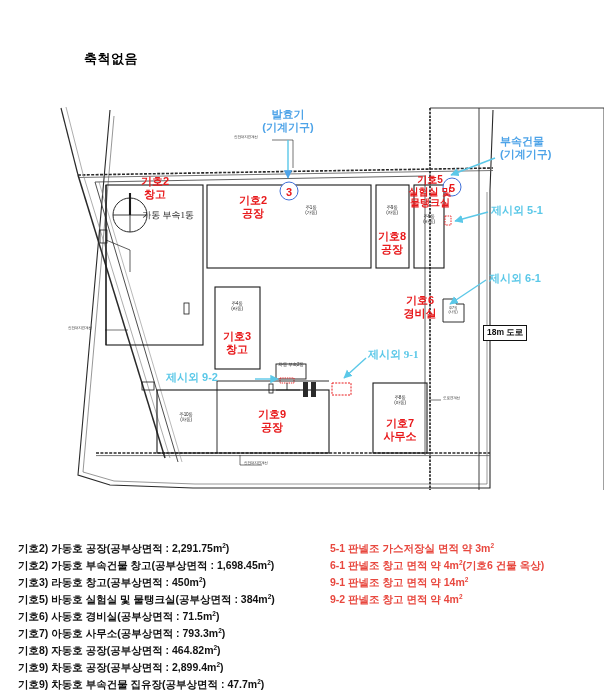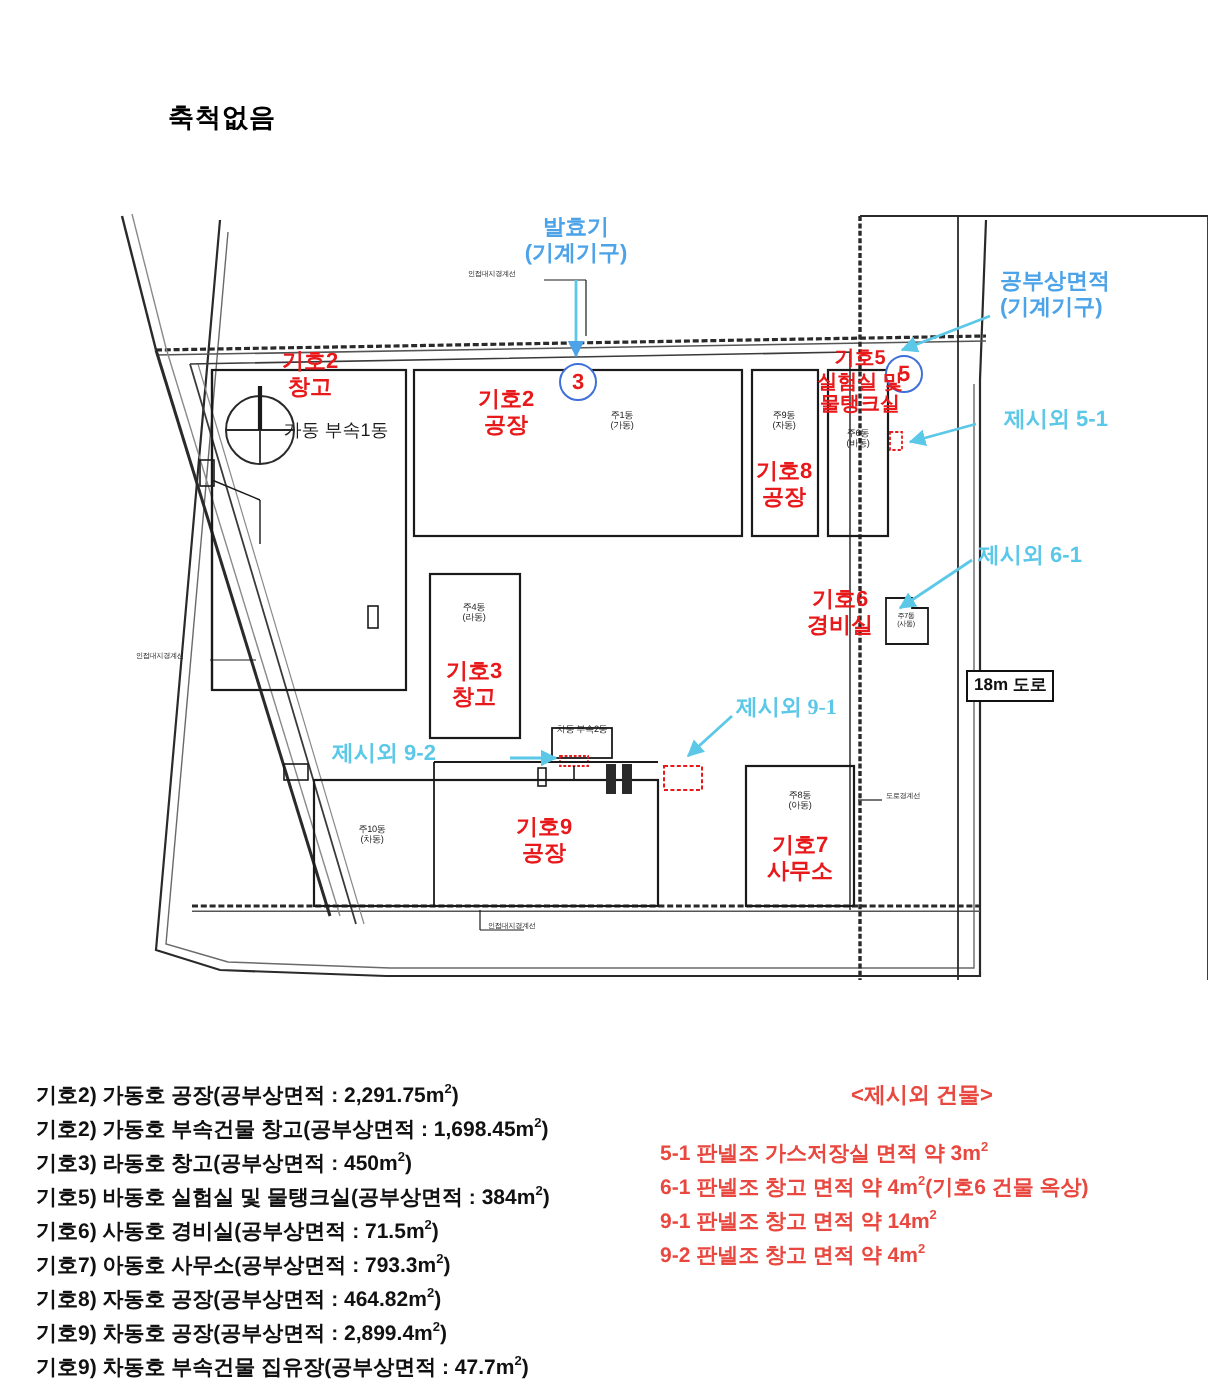--- a/index.html
+++ b/index.html
@@ -162,37 +162,37 @@
     <line x1="255" y1="289" x2="278" y2="289" stroke="#5bc8e8" stroke-width="1.4" marker-end="url(#ac)"></line>
 
   </svg>
 
   <div class="lbl blue f11 c" style="left:288px;top:18px;">
     <div>발효기</div>
     <div>(기계기구)</div>
   </div>
 
   <div class="lbl blue f11" style="left:500px;top:45px;">
-    <div>공부상면적</div>
+    <div>부속건물</div>
     <div>(기계기구)</div>
   </div>
 
-  <div class="lbl cyan f11" style="left:491px;top:114px;margin-left:11px;">제시외 5-1</div>
+  <div class="lbl cyan f11" style="left:491px;top:114px;">제시외 5-1</div>
   <div class="lbl cyan f11" style="left:489px;top:182px;">제시외 6-1</div>
   <div class="lbl cyan f11" style="left:368px;top:258px;font-family:Liberation Serif, serif;">제시외 9-1</div>
   <div class="lbl cyan f11" style="left:166px;top:281px;">제시외 9-2</div>
 
   <div class="circnum" style="left:289px;top:101px;">3</div>
   <div class="circnum" style="left:452px;top:97px;">5</div>
 
   <div class="lbl red f11 c" style="left:155px;top:85px;">
     <div>기호2</div>
     <div>창고</div>
   </div>
-  <div class="lbl blk f9 c" style="left:168px;top:120px;">가동 부속1동</div>
+  <div class="lbl blk f9 c" style="left:168px;top:120px;font-family:Liberation Serif, serif;">가동 부속1동</div>
 
   <div class="lbl red f11 c" style="left:253px;top:104px;">
     <div>기호2</div>
     <div>공장</div>
   </div>
   <div class="lbl blk f5 c" style="left:311px;top:115px;white-space:pre;">주1동
 (가동)</div>
 
   <div class="lbl red f11 c" style="left:392px;top:140px;">
     <div>기호8</div>
@@ -236,21 +236,21 @@
   </div>
   <div class="lbl blk f5 c" style="left:400px;top:305px;white-space:pre;">주8동
 (아동)</div>
 
   <div class="lbl blk f5 c" style="left:291px;top:272px;">차동 부속2동</div>
   <div class="lbl blk f4" style="left:234px;top:45px;">인접대지경계선</div>
   <div class="lbl blk f4" style="left:68px;top:236px;">인접대지경계선</div>
   <div class="lbl blk f4" style="left:244px;top:371px;">인접대지경계선</div>
   <div class="lbl blk f4" style="left:443px;top:306px;">도로경계선</div>
 
-  <div id="road-chip" style="left:483px;top:245px;">18m 도로</div>
+  <div id="road-chip" style="left:483px;top:235px;">18m 도로</div>
 
 </div>
 
 <div id="legend-left">
   <div class="line">
     <span>기호2) 가동호 공장(공부상면적 : 2,291.75</span><span>m</span><sup>2</sup><span>)</span>
   </div>
   <div class="line">
     <span>기호2) 가동호 부속건물 창고(공부상면적 : 1,698.45</span><span>m</span><sup>2</sup><span>)</span>
   </div>
@@ -271,21 +271,20 @@
   </div>
   <div class="line">
     <span>기호9) 차동호 공장(공부상면적 : 2,899.4</span><span>m</span><sup>2</sup><span>)</span>
   </div>
   <div class="line">
     <span>기호9) 차동호 부속건물 집유장(공부상면적 : 47.7</span><span>m</span><sup>2</sup><span>)</span>
   </div>
 </div>
 
 <div id="legend-right">
-  <div class="title">&lt;제시외 건물&gt;</div>
   <div class="line">
     <span>5-1 판넬조 가스저장실 면적 약 3</span><span>m</span><sup>2</sup><span></span>
   </div>
   <div class="line">
     <span>6-1 판넬조 창고 면적 약 4</span><span>m</span><sup>2</sup><span>(기호6 건물 옥상)</span>
   </div>
   <div class="line">
     <span>9-1 판넬조 창고 면적 약 14</span><span>m</span><sup>2</sup><span></span>
   </div>
   <div class="line">

